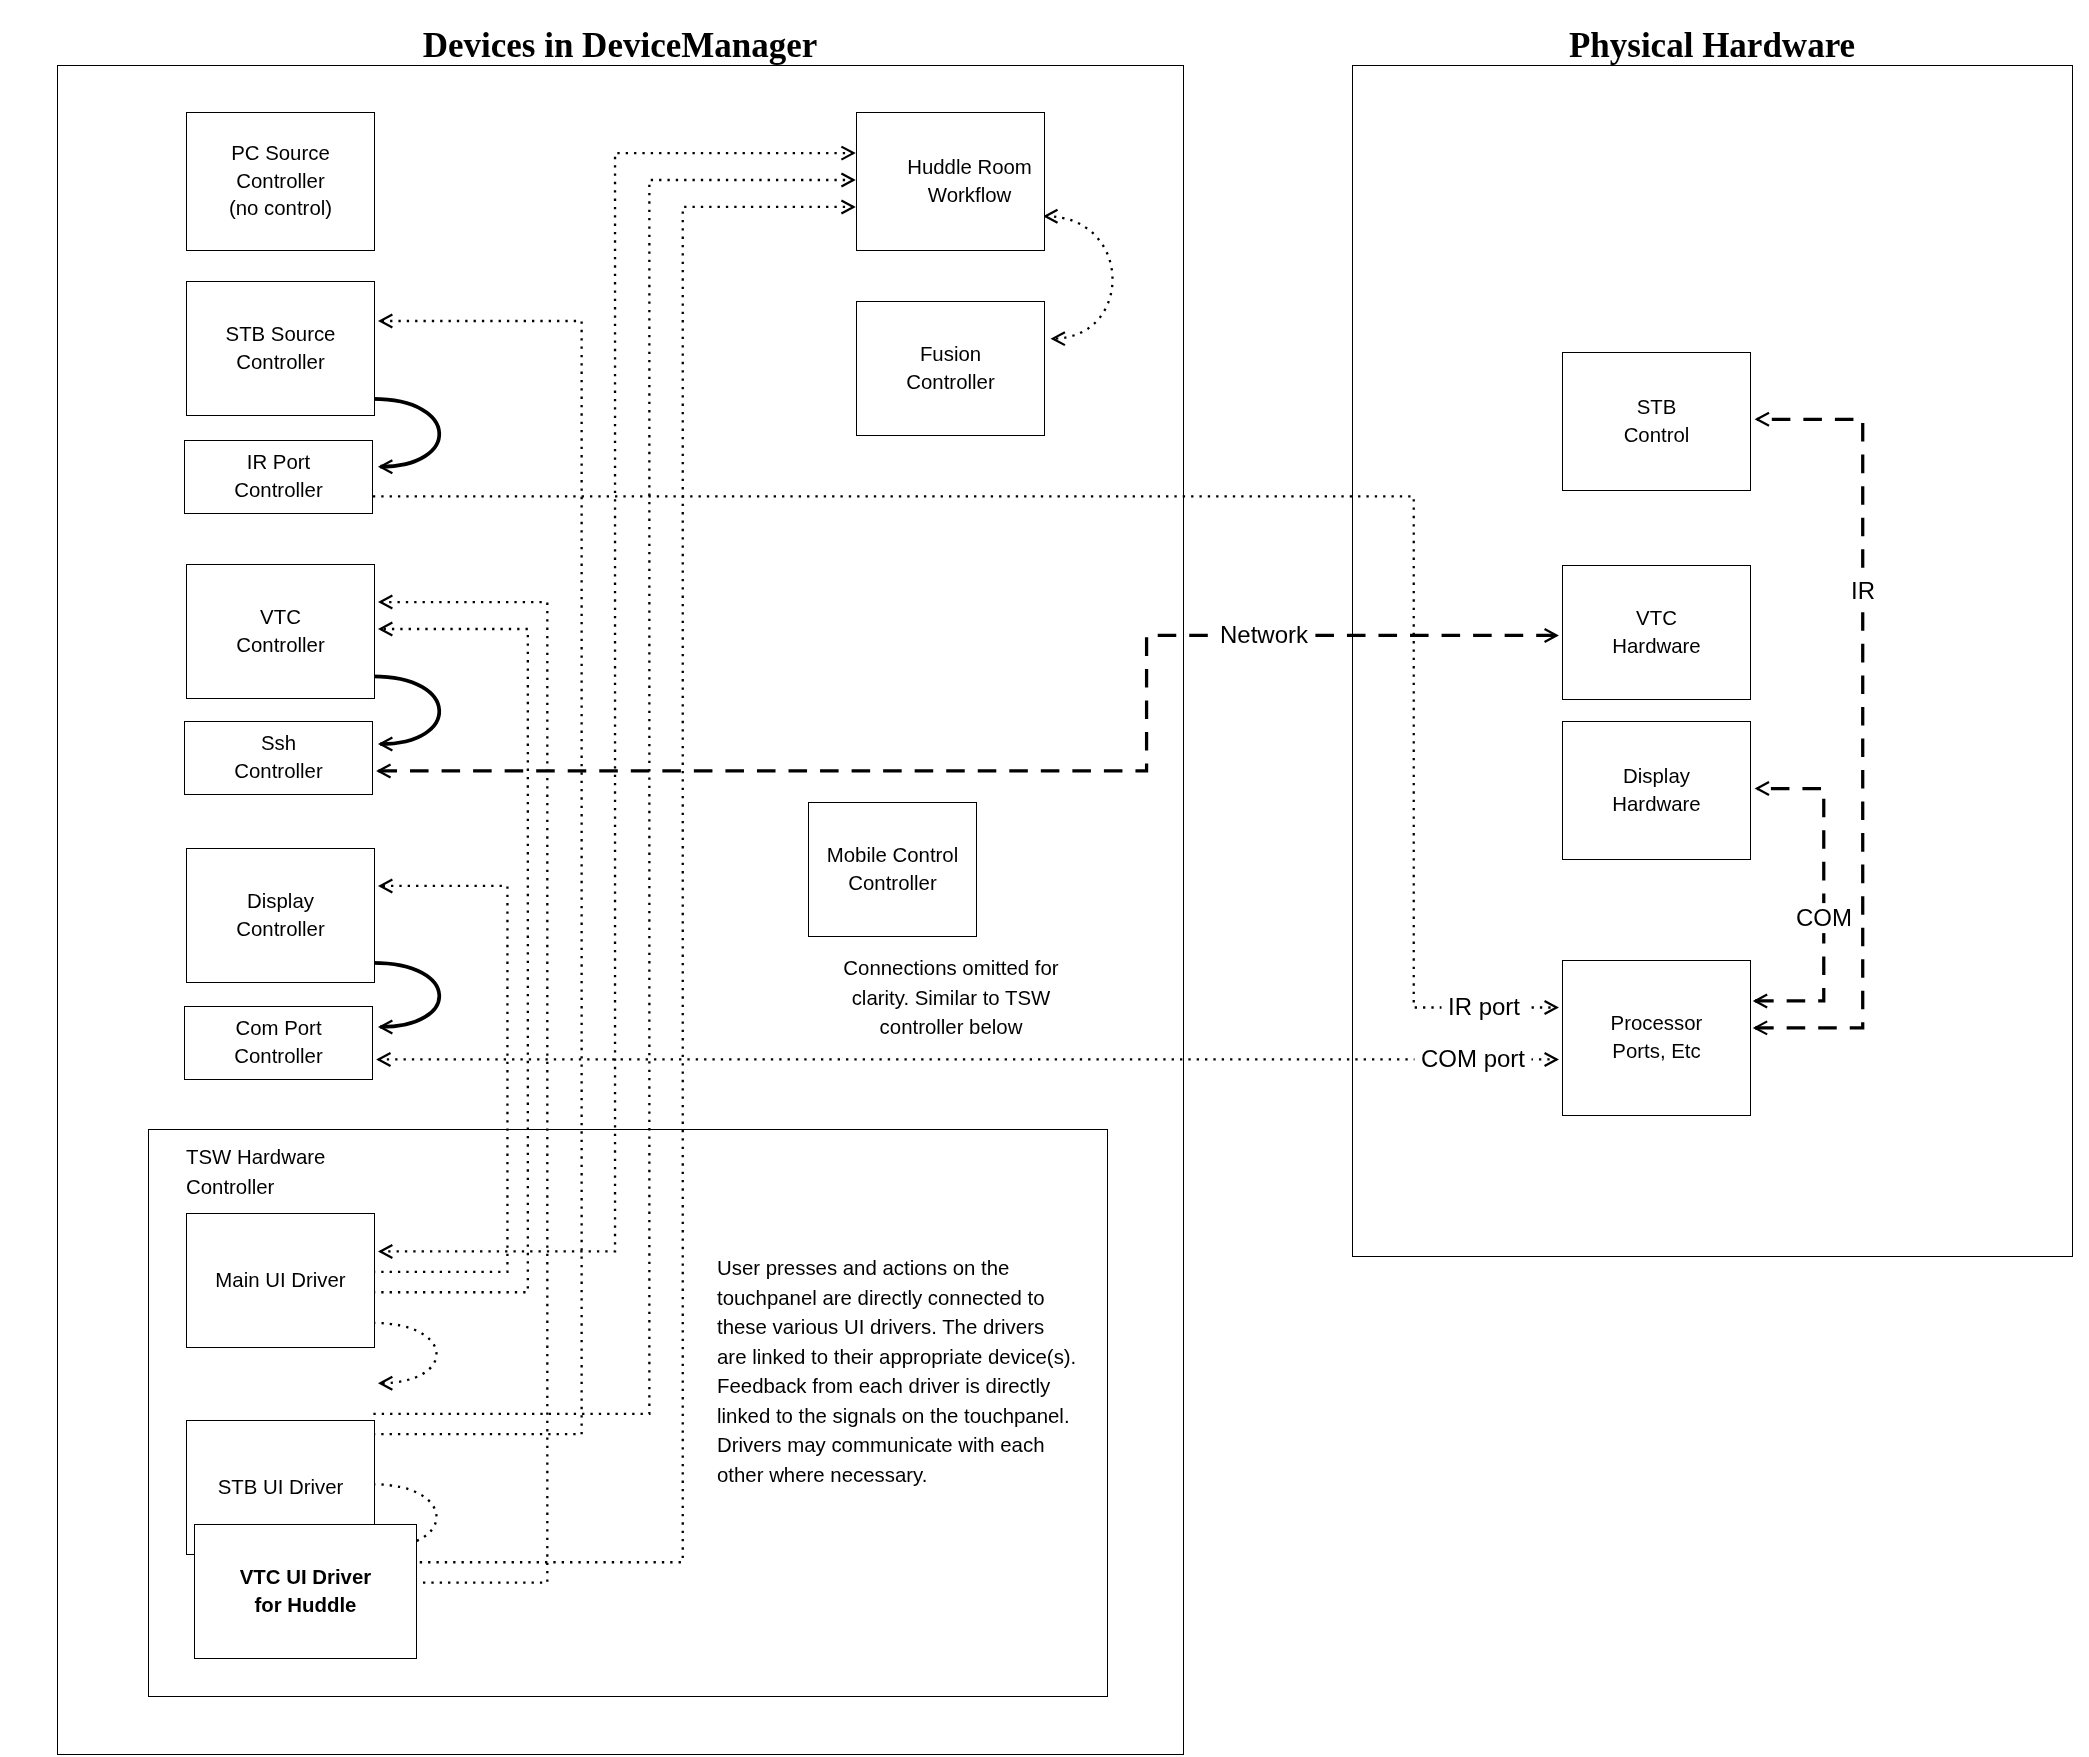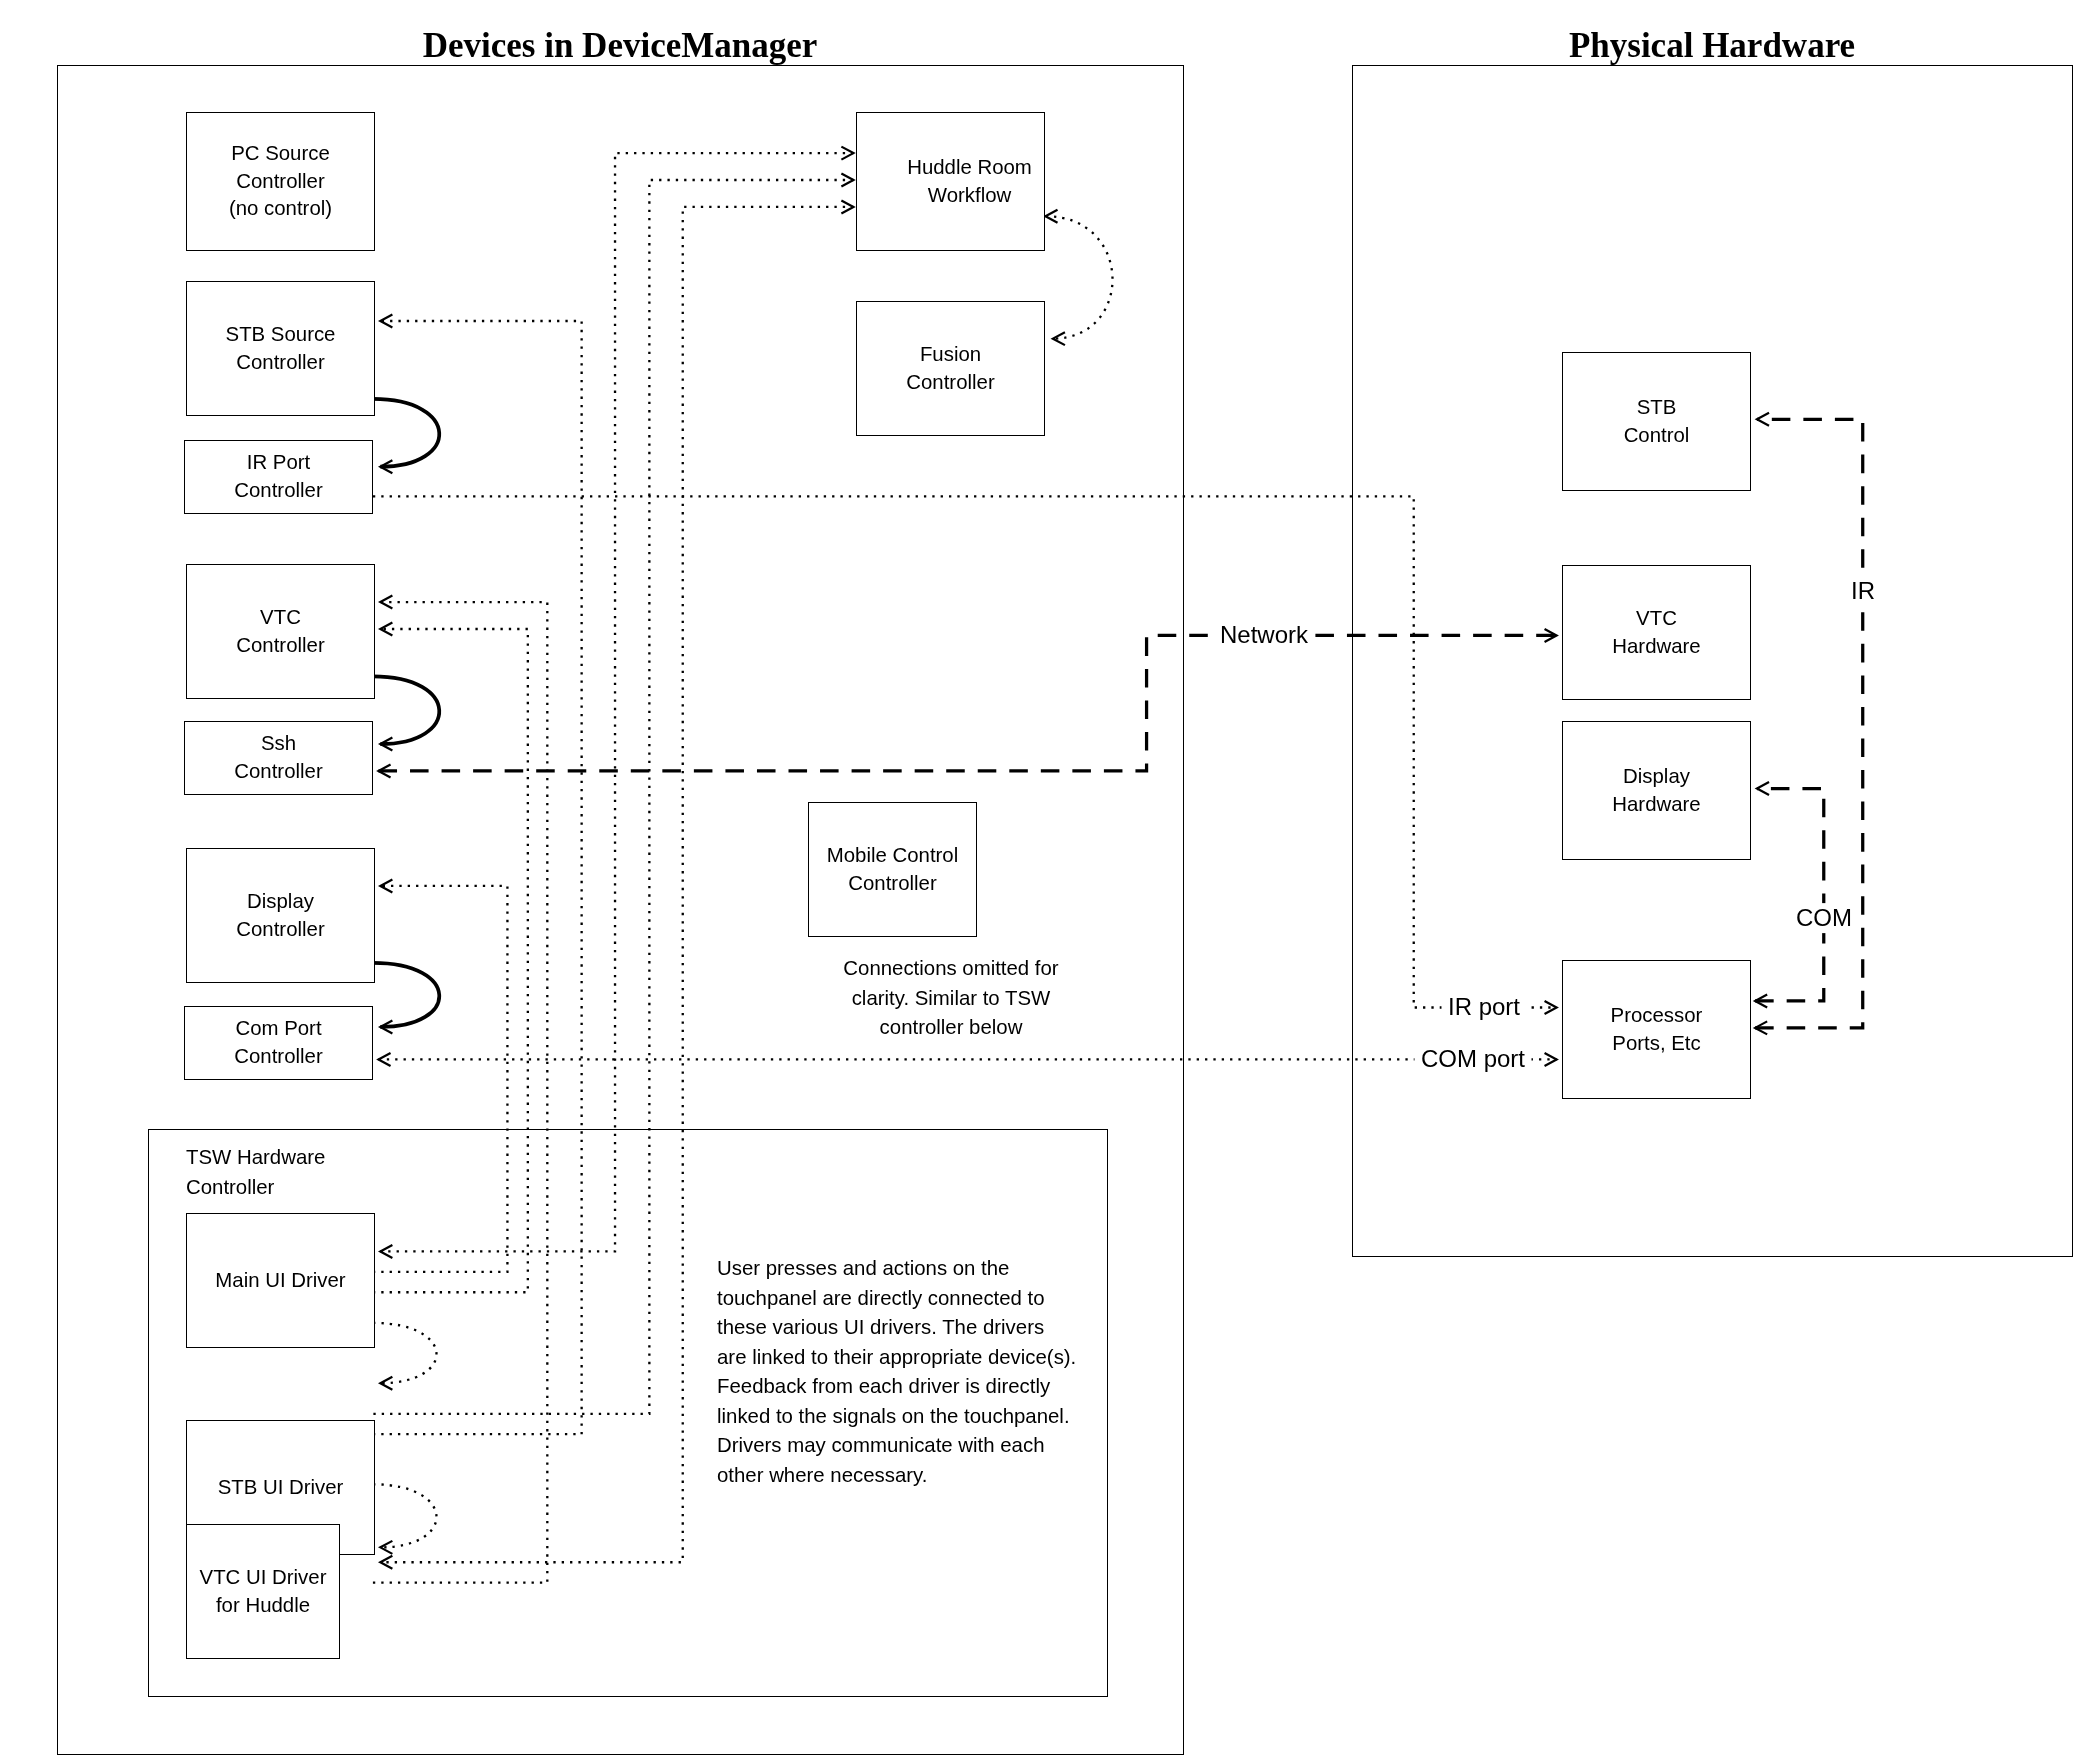--- a/index.html
+++ b/index.html
@@ -127,33 +127,33 @@
 Workflow</div>
   <div class="node" style="left:856px; top:301px; width:189px; height:135px;">Fusion
 Controller</div>
   <div class="node" style="left:808px; top:802px; width:169px; height:135px;">Mobile Control
 Controller</div>
 
   <div class="note" style="left:186px; top:1143px; white-space:pre-line;">TSW Hardware
 Controller</div>
   <div class="node" style="left:186px; top:1213px; width:189px; height:135px;">Main UI Driver</div>
   <div class="node" style="left:186px; top:1420px; width:189px; height:135px;">STB UI Driver</div>
-  <div class="node" style="left:186px; top:1524px; width:154px; height:135px;">VTC UI Driver
+  <div class="node" style="left:194px; top:1524px; width:223px; height:135px;font-weight:bold;">VTC UI Driver
 for Huddle</div>
   <div class="note" style="left:717px; top:1254px; width:362px;">User presses and actions on the touchpanel are directly connected to these various UI drivers.  The drivers are linked to their appropriate device(s). Feedback from each driver is directly linked to the signals on the touchpanel. Drivers may communicate with each other where necessary.</div>
 
   <div class="note" style="left:812px; top:954px; width:278px; text-align:center;">Connections omitted for clarity. Similar to TSW controller below</div>
 
   <div class="node" style="left:1562px; top:352px; width:189px; height:139px;">STB
 Control</div>
   <div class="node" style="left:1562px; top:565px; width:189px; height:135px;">VTC
 Hardware</div>
   <div class="node" style="left:1562px; top:721px; width:189px; height:139px;">Display
 Hardware</div>
-  <div class="node" style="left:1562px; top:960px; width:189px; height:139px;">Processor
+  <div class="node" style="left:1562px; top:960px; width:189px; height:156px;">Processor
 Ports, Etc</div>
 
   <span class="edge-label" style="left:1264px; top:635px;">Network</span>
   <span class="edge-label" style="left:1863px; top:591px;">IR</span>
   <span class="edge-label" style="left:1824px; top:890px;margin-top:28px;">COM</span>
   <span class="edge-label" style="left:1484px; top:1007px;">IR port</span>
   <span class="edge-label" style="left:1473px; top:1059px;">COM port</span>
 
 </div>
 

